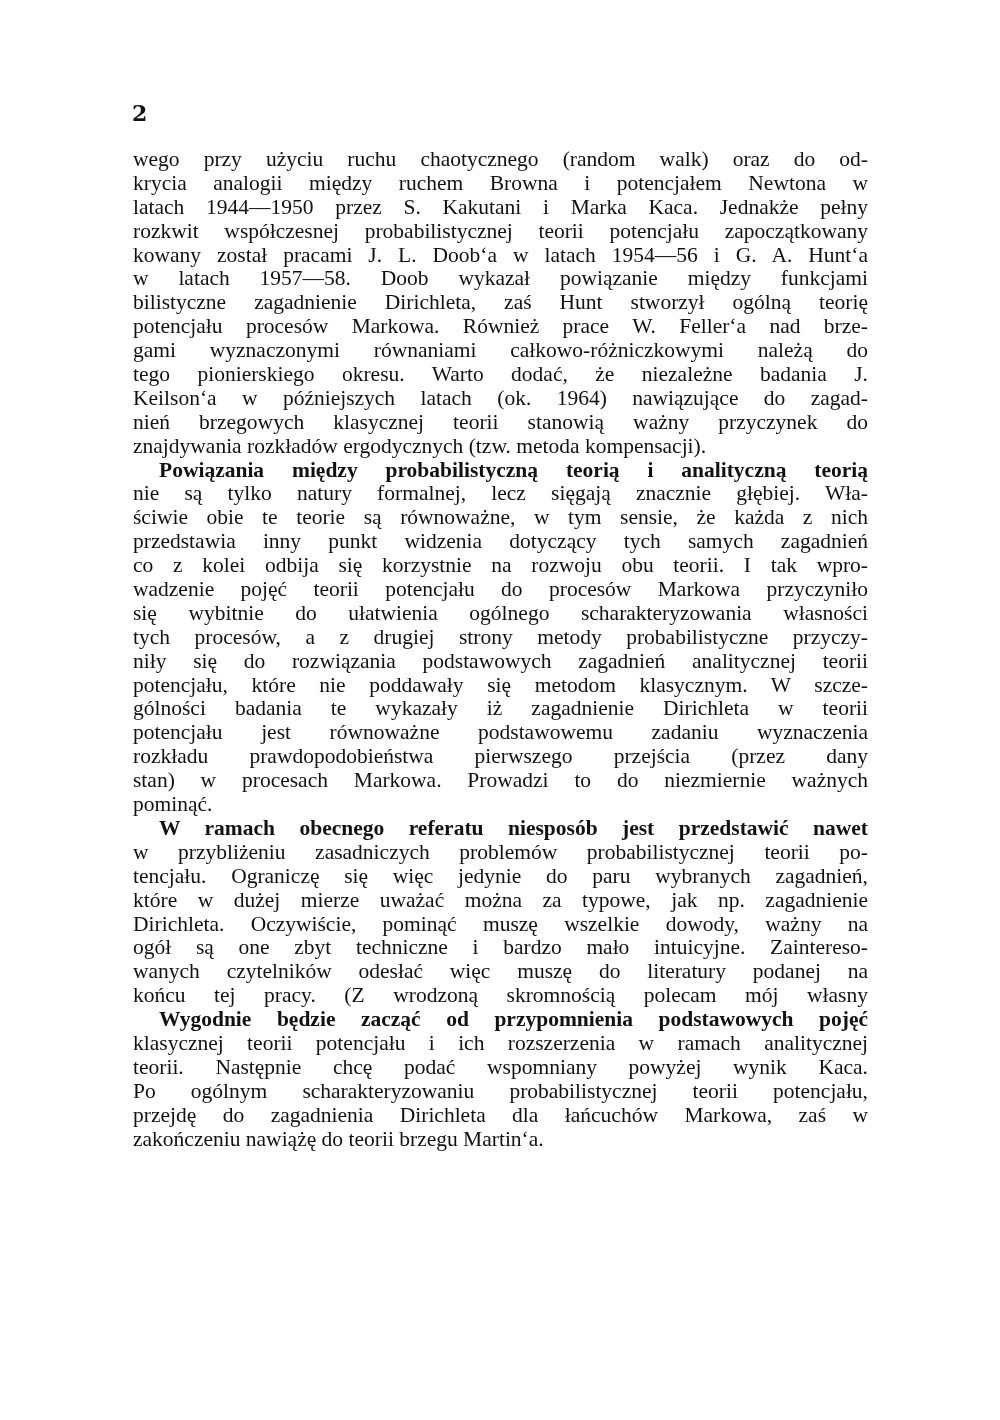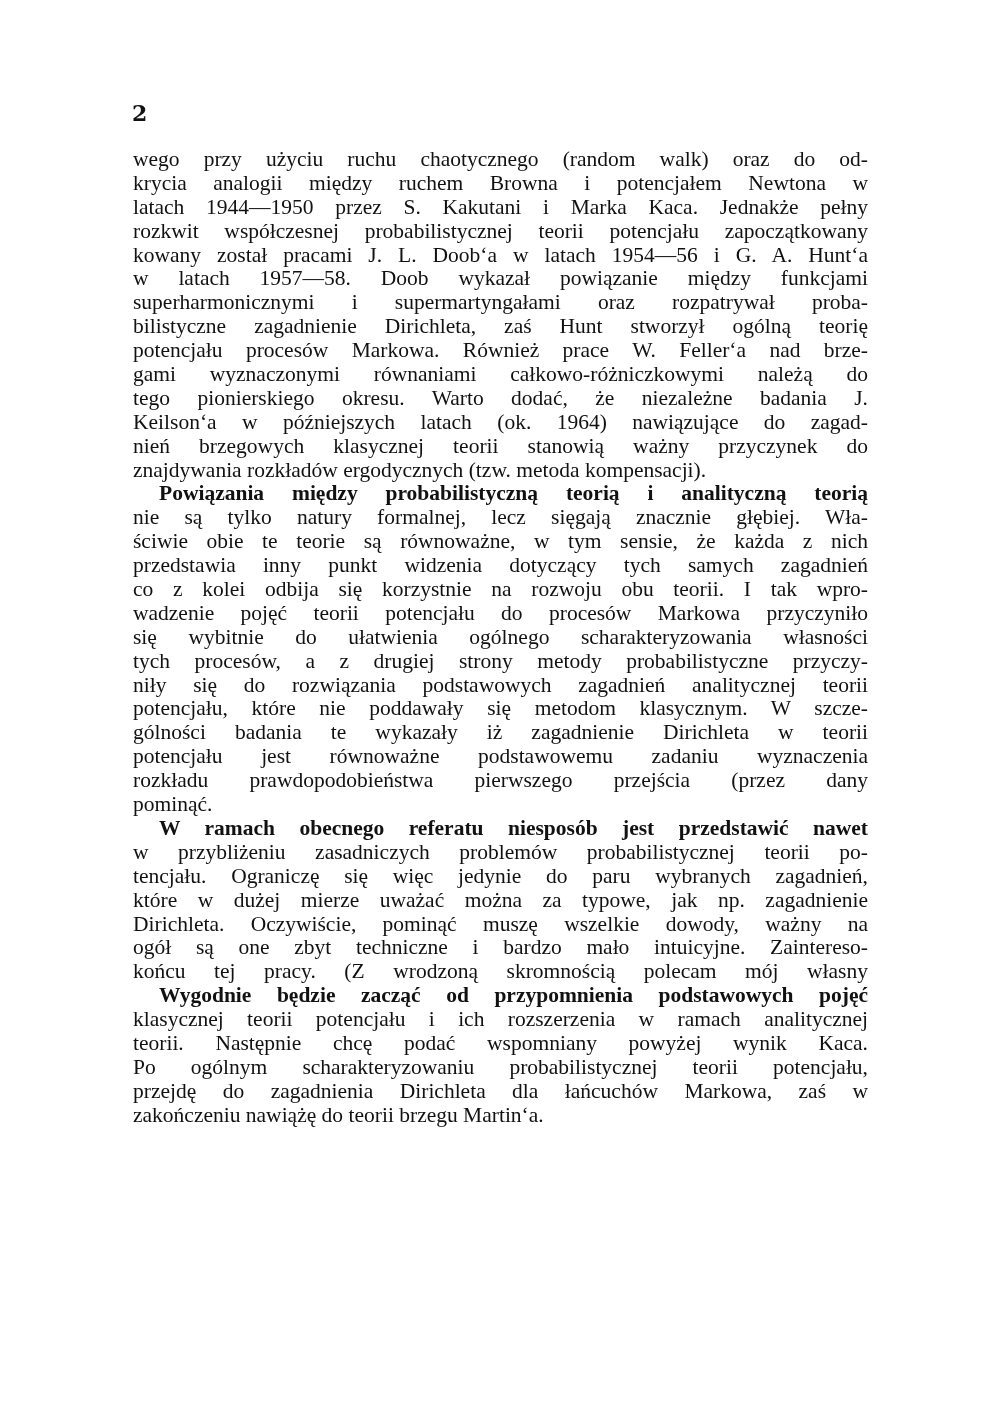--- a/index.html
+++ b/index.html
@@ -28,21 +28,20 @@
 <div class="page-number">2</div>
 
 <div class="body-text">
   <div class="paragraph">
       <span class="line">wego przy użyciu ruchu chaotycznego (random walk) oraz do od-</span>
       <span class="line">krycia analogii między ruchem Browna i potencjałem Newtona w</span>
       <span class="line">latach 1944—1950 przez S. Kakutani i Marka Kaca. Jednakże pełny</span>
       <span class="line">rozkwit współczesnej probabilistycznej teorii potencjału zapoczątkowany</span>
       <span class="line">kowany został pracami J. L. Doob‘a w latach 1954—56 i G. A. Hunt‘a</span>
       <span class="line">w latach 1957—58. Doob wykazał powiązanie między funkcjami</span>
-      <span class="line">superharmonicznymi i supermartyngałami oraz rozpatrywał proba-</span>
       <span class="line">bilistyczne zagadnienie Dirichleta, zaś Hunt stworzył ogólną teorię</span>
       <span class="line">potencjału procesów Markowa. Również prace W. Feller‘a nad brze-</span>
       <span class="line">gami wyznaczonymi równaniami całkowo-różniczkowymi należą do</span>
       <span class="line">tego pionierskiego okresu. Warto dodać, że niezależne badania J.</span>
       <span class="line">Keilson‘a w późniejszych latach (ok. 1964) nawiązujące do zagad-</span>
       <span class="line">nień brzegowych klasycznej teorii stanowią ważny przyczynek do</span>
       <span class="line last">znajdywania rozkładów ergodycznych (tzw. metoda kompensacji).</span>
     </div>
   <div class="paragraph">
       <span class="line indent">Powiązania między probabilistyczną teorią i analityczną teorią</span>
@@ -51,29 +50,31 @@
       <span class="line">przedstawia inny punkt widzenia dotyczący tych samych zagadnień</span>
       <span class="line">co z kolei odbija się korzystnie na rozwoju obu teorii. I tak wpro-</span>
       <span class="line">wadzenie pojęć teorii potencjału do procesów Markowa przyczyniło</span>
       <span class="line">się wybitnie do ułatwienia ogólnego scharakteryzowania własności</span>
       <span class="line">tych procesów, a z drugiej strony metody probabilistyczne przyczy-</span>
       <span class="line">niły się do rozwiązania podstawowych zagadnień analitycznej teorii</span>
       <span class="line">potencjału, które nie poddawały się metodom klasycznym. W szcze-</span>
       <span class="line">gólności badania te wykazały iż zagadnienie Dirichleta w teorii</span>
       <span class="line">potencjału jest równoważne podstawowemu zadaniu wyznaczenia</span>
       <span class="line">rozkładu prawdopodobieństwa pierwszego przejścia (przez dany</span>
+      <span class="line">stan) w procesach Markowa. Prowadzi to do niezmiernie ważnych</span>
       <span class="line last">pominąć.</span>
     </div>
   <div class="paragraph">
       <span class="line indent">W ramach obecnego referatu niesposób jest przedstawić nawet</span>
       <span class="line">w przybliżeniu zasadniczych problemów probabilistycznej teorii po-</span>
       <span class="line">tencjału. Ograniczę się więc jedynie do paru wybranych zagadnień,</span>
       <span class="line">które w dużej mierze uważać można za typowe, jak np. zagadnienie</span>
       <span class="line">Dirichleta. Oczywiście, pominąć muszę wszelkie dowody, ważny na</span>
       <span class="line">ogół są one zbyt techniczne i bardzo mało intuicyjne. Zaintereso-</span>
+      <span class="line">wanych czytelników odesłać więc muszę do literatury podanej na</span>
       <span class="line">końcu tej pracy. (Z wrodzoną skromnością polecam mój własny</span>
     </div>
   <div class="paragraph">
       <span class="line indent">Wygodnie będzie zacząć od przypomnienia podstawowych pojęć</span>
       <span class="line">klasycznej teorii potencjału i ich rozszerzenia w ramach analitycznej</span>
       <span class="line">teorii. Następnie chcę podać wspomniany powyżej wynik Kaca.</span>
       <span class="line">Po ogólnym scharakteryzowaniu probabilistycznej teorii potencjału,</span>
       <span class="line">przejdę do zagadnienia Dirichleta dla łańcuchów Markowa, zaś w</span>
       <span class="line last">zakończeniu nawiążę do teorii brzegu Martin‘a.</span>
     </div>

